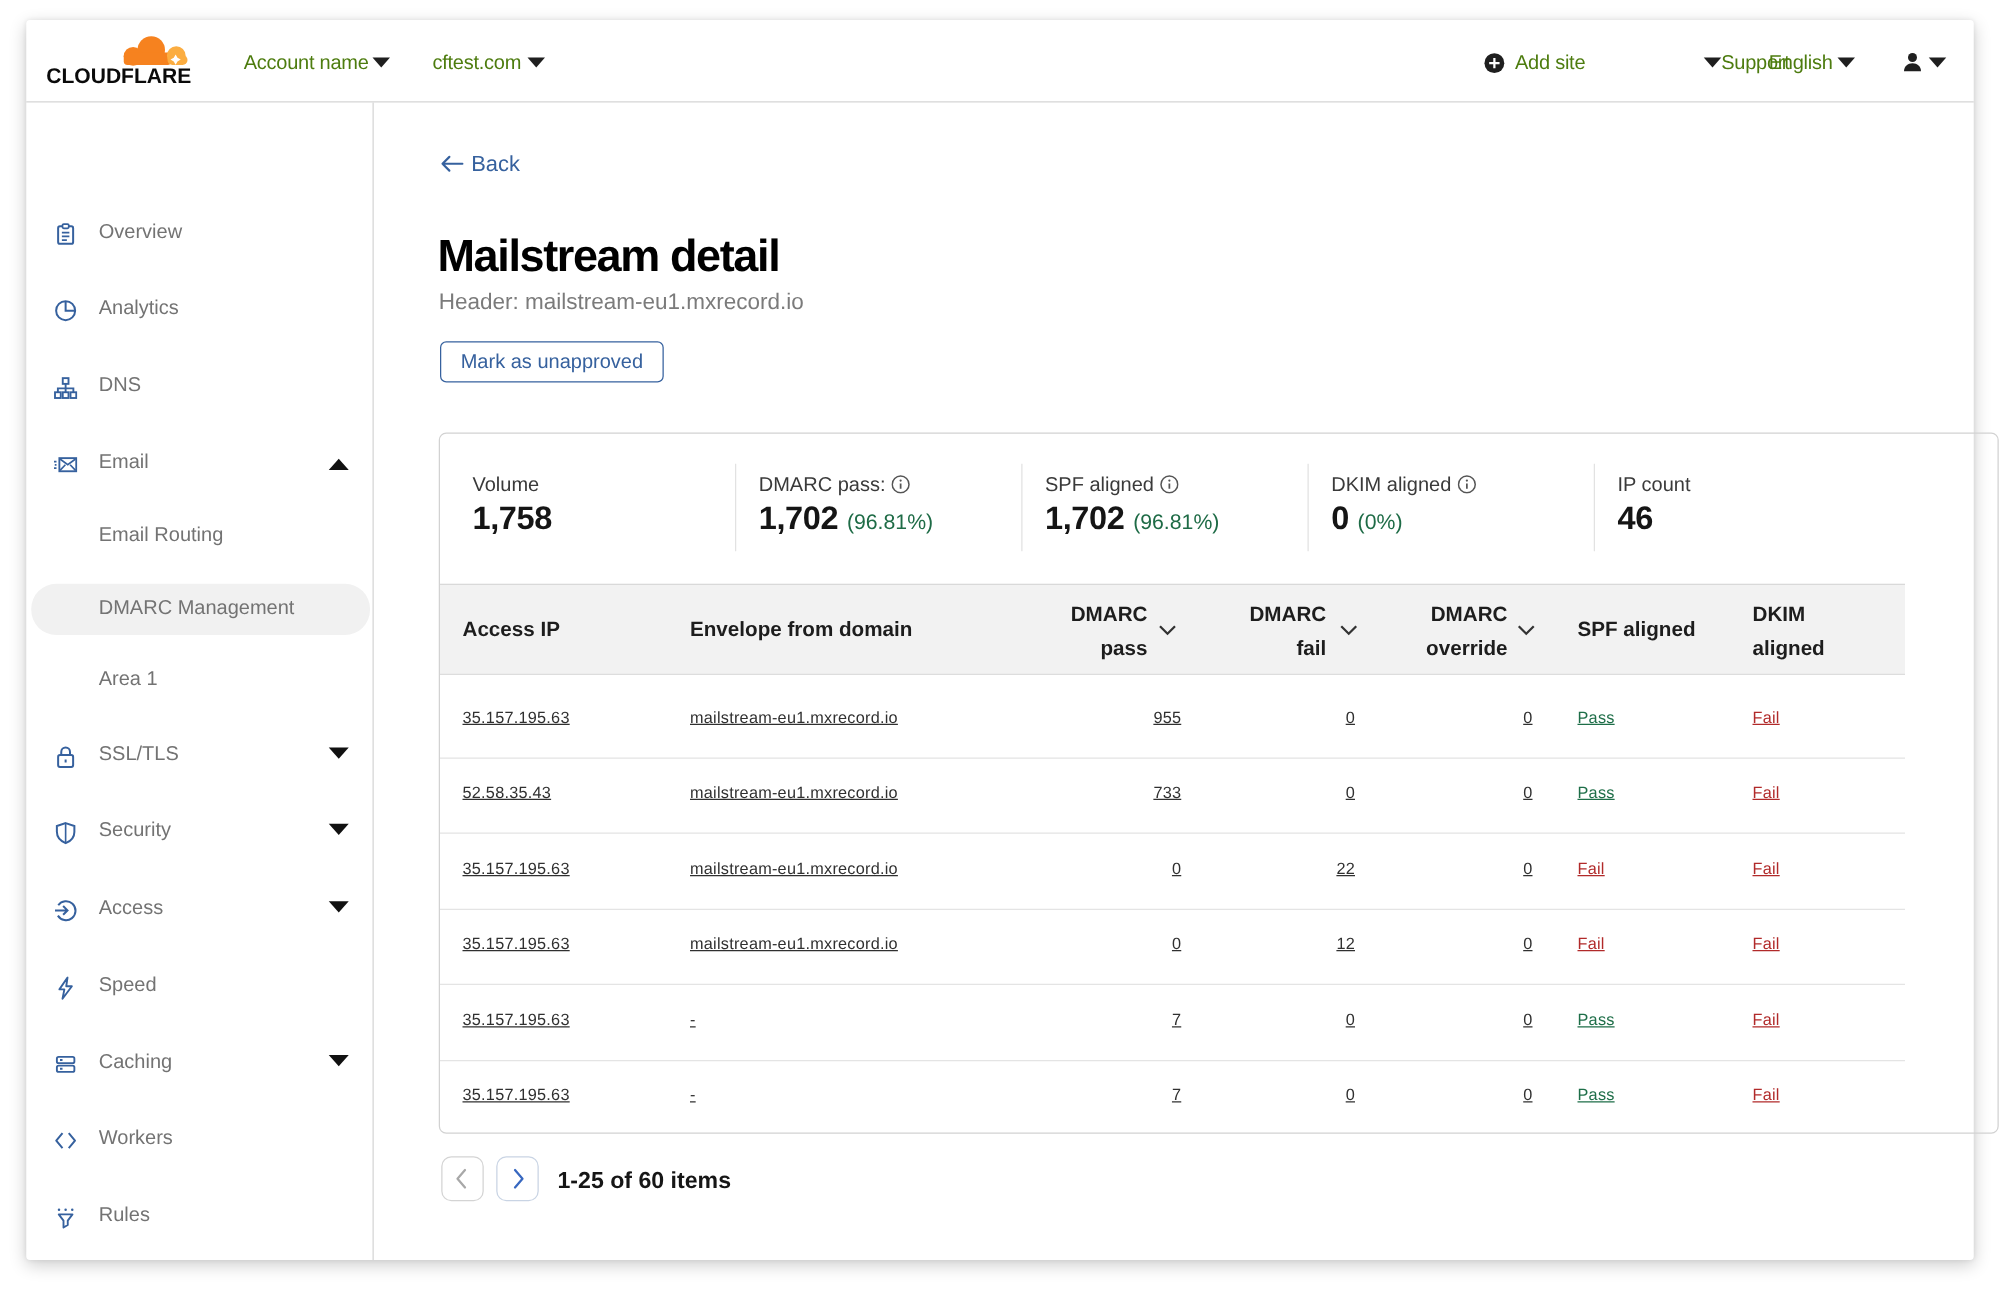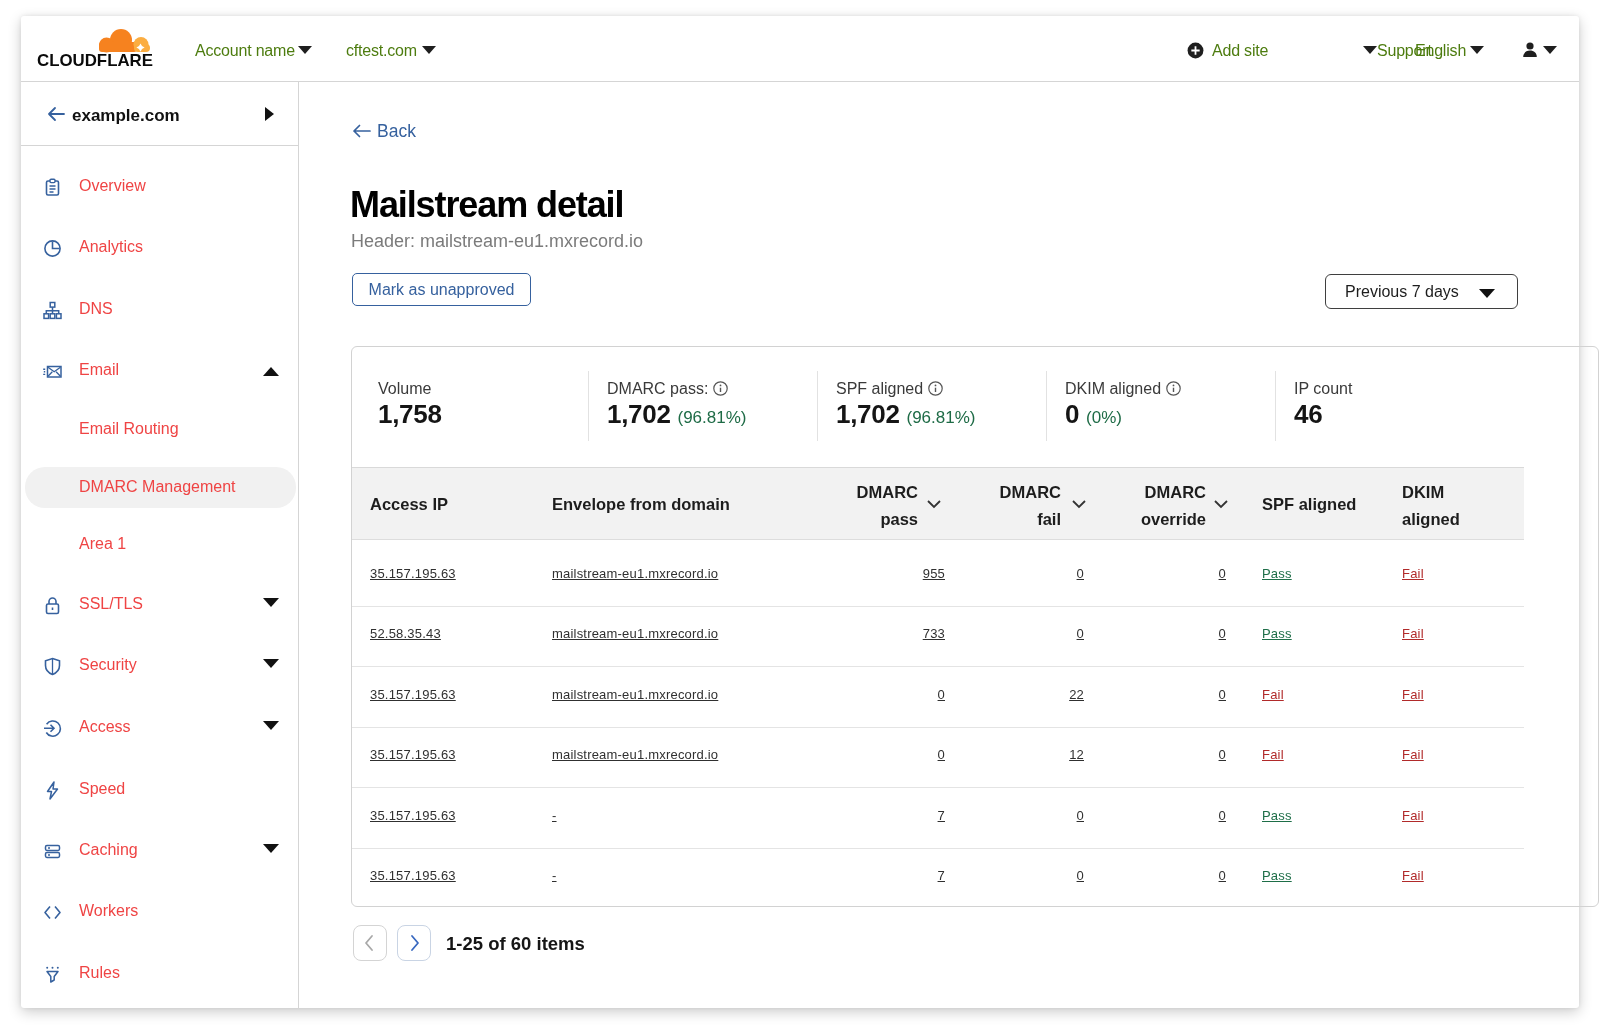--- a/index.html
+++ b/index.html
@@ -7,21 +7,21 @@
   .frame { position:absolute; left:21px; top:16px; width:1558px; height:992px; background:#fff;
            box-shadow:0 4px 14px rgba(0,0,0,0.20), 0 0 4px rgba(0,0,0,0.08); border-radius:3px; }
   .abs { position:absolute; }
   
   .topnav { position:absolute; left:0; top:0; width:1558px; height:66px; border-bottom:1px solid #d5d5d5; }
   .navtxt { position:absolute; top:26px; font-size:16px; letter-spacing:-0.2px; color:#4d7c0f; white-space:nowrap; }
   .tri-dn { display:inline-block; width:0; height:0; border-left:7px solid transparent; border-right:7px solid transparent; border-top:8px solid #1f1f1f; }
   
   .sidebar { position:absolute; left:0; top:66px; width:278px; height:926px; border-right:1px solid #d5d5d5; }
   .sbhead { position:absolute; left:0; top:0; width:278px; height:64px; border-bottom:1px solid #d5d5d5; }
-  .sbitem { position:absolute; left:58px; font-size:16px; color:#ef4444; white-space:nowrap; }
+  .sbitem { position:absolute; left:58px; font-size:16px; color:#737373; white-space:nowrap; }
   .sbicon { position:absolute; left:22px; width:19px; height:19px; }
   .sbchev { position:absolute; left:242px; width:0; height:0; border-left:8px solid transparent; border-right:8px solid transparent; border-top:9px solid #111; }
   .pill { position:absolute; left:4px; top:385px; width:271px; height:41px; background:#f1f1f1; border-radius:20px; }
   .blue { color:#36619e; }
   .card { position:absolute; left:330px; top:330px; width:1248px; height:561px; border:1px solid #d2d2d2; border-radius:6px; }
   .statlabel { position:absolute; top:33px; font-size:16px; color:#3a3a3a; white-space:nowrap; }
   .statval { position:absolute; top:52px; font-size:26px; font-weight:bold; color:#151515; white-space:nowrap; letter-spacing:-0.3px;}
   .statpct { font-size:17px; font-weight:normal; color:#1e6b46; letter-spacing:0;}
   .statdiv { position:absolute; top:24px; height:70px; width:1px; background:#e2e2e2; }
   .thead { position:absolute; left:0; top:120px; width:1172px; height:73px; background:#f2f2f2; border-top:1px solid #d9d9d9; border-bottom:1px solid #dddddd; }
@@ -67,27 +67,20 @@
     <div class="navtxt" style="left:1394px;">English</div>
     <span class="tri-dn abs" style="left:1449px; top:30px;"></span>
     <svg class="abs" style="left:1499px; top:24px;" width="20" height="20" viewBox="0 0 20 20">
       <circle cx="10" cy="6" r="3.6" fill="#1f1f1f"></circle>
       <path d="M3.2 17 c0-4 3-6.4 6.8-6.4 s6.8 2.4 6.8 6.4 Z" fill="#1f1f1f"></path>
     </svg>
     <span class="tri-dn abs" style="left:1522px; top:30px;"></span>
   </div>
 
   <div class="sidebar">
-    <div class="sbhead">
-      <svg class="abs" style="left:25px; top:23px;" width="20" height="18" viewBox="0 0 20 18">
-        <path d="M18 9 H3 M9 3 L3 9 l6 6" stroke="#36619e" stroke-width="1.8" fill="none" stroke-linecap="round" stroke-linejoin="round"></path>
-      </svg>
-      <div class="abs" style="left:51px; top:24px; font-size:17px; font-weight:bold; color:#111;">example.com</div>
-      <span class="abs" style="left:244px; top:25px; width:0; height:0; border-top:7px solid transparent; border-bottom:7px solid transparent; border-left:9px solid #111;"></span>
-    </div>
     <div class="pill"></div>
 
     <svg class="sbicon" style="top:96px;" viewBox="0 0 19 19">
       <rect x="3.5" y="3" width="12" height="14" rx="1.5" fill="none" stroke="#36619e" stroke-width="1.6"></rect>
       <rect x="7" y="1.2" width="5" height="3.4" rx="1" fill="#fff" stroke="#36619e" stroke-width="1.4"></rect>
       <path d="M6.5 8 H12.5 M6.5 11 H12.5 M6.5 14 H10.5" stroke="#36619e" stroke-width="1.4"></path>
     </svg>
     <svg class="sbicon" style="top:157px;" viewBox="0 0 19 19">
       <circle cx="9.5" cy="9.5" r="7.6" fill="none" stroke="#36619e" stroke-width="1.6"></circle>
       <path d="M9.5 2.4 V9.5 H16.6" fill="none" stroke="#36619e" stroke-width="1.6"></path>
@@ -158,24 +151,20 @@
   <svg class="abs" style="left:330px; top:107px;" width="20" height="16" viewBox="0 0 20 16">
     <path d="M19 8 H3 M8.5 2.5 L3 8 l5.5 5.5" stroke="#36619e" stroke-width="1.7" fill="none" stroke-linecap="round" stroke-linejoin="round"></path>
   </svg>
   <div class="abs blue" style="left:356px; top:105px; font-size:17.5px;">Back</div>
 
   <div class="abs" style="left:329px; top:168px; font-size:36px; font-weight:bold; color:#000000; letter-spacing:-1.1px;">Mailstream detail</div>
   <div class="abs" style="left:330px; top:215px; font-size:18px; color:#7b7b7b;">Header: mailstream-eu1.mxrecord.io</div>
 
   <div class="abs" style="left:331px; top:257px; width:179px; height:33px; border:1px solid #36619e; border-radius:5px; color:#36619e; font-size:16px; line-height:31px; text-align:center;">Mark as unapproved</div>
 
-  <div class="abs" style="left:1304px; top:258px; width:193px; height:35px; border:1px solid #3f3f3f; border-radius:6px;">
-    <div class="abs" style="left:19px; top:8px; font-size:16px; color:#1d1d1d;">Previous 7 days</div>
-    <span class="abs" style="left:153px; top:14px; width:0; height:0; border-left:8px solid transparent; border-right:8px solid transparent; border-top:9px solid #111;"></span>
-  </div>
 
   <div class="card">
 
     <div class="statlabel" style="left:26px;">Volume</div>
     <div class="statval" style="left:26px;">1,758</div>
     <div class="statdiv" style="left:236px;"></div>
     <div class="statlabel" style="left:255px;">DMARC pass: <svg width="15" height="15" viewBox="0 0 15 15" style="vertical-align:-2px;">
           <circle cx="7.5" cy="7.5" r="6.7" fill="none" stroke="#555" stroke-width="1.2"></circle>
           <path d="M7.5 6.7 V11" stroke="#555" stroke-width="1.4"></path>
           <circle cx="7.5" cy="4.4" r="0.9" fill="#555"></circle>

